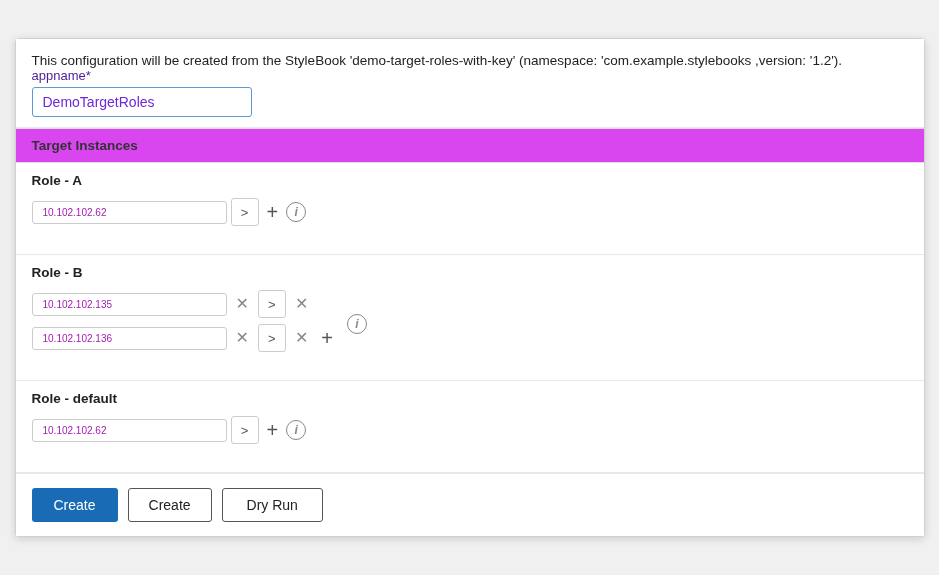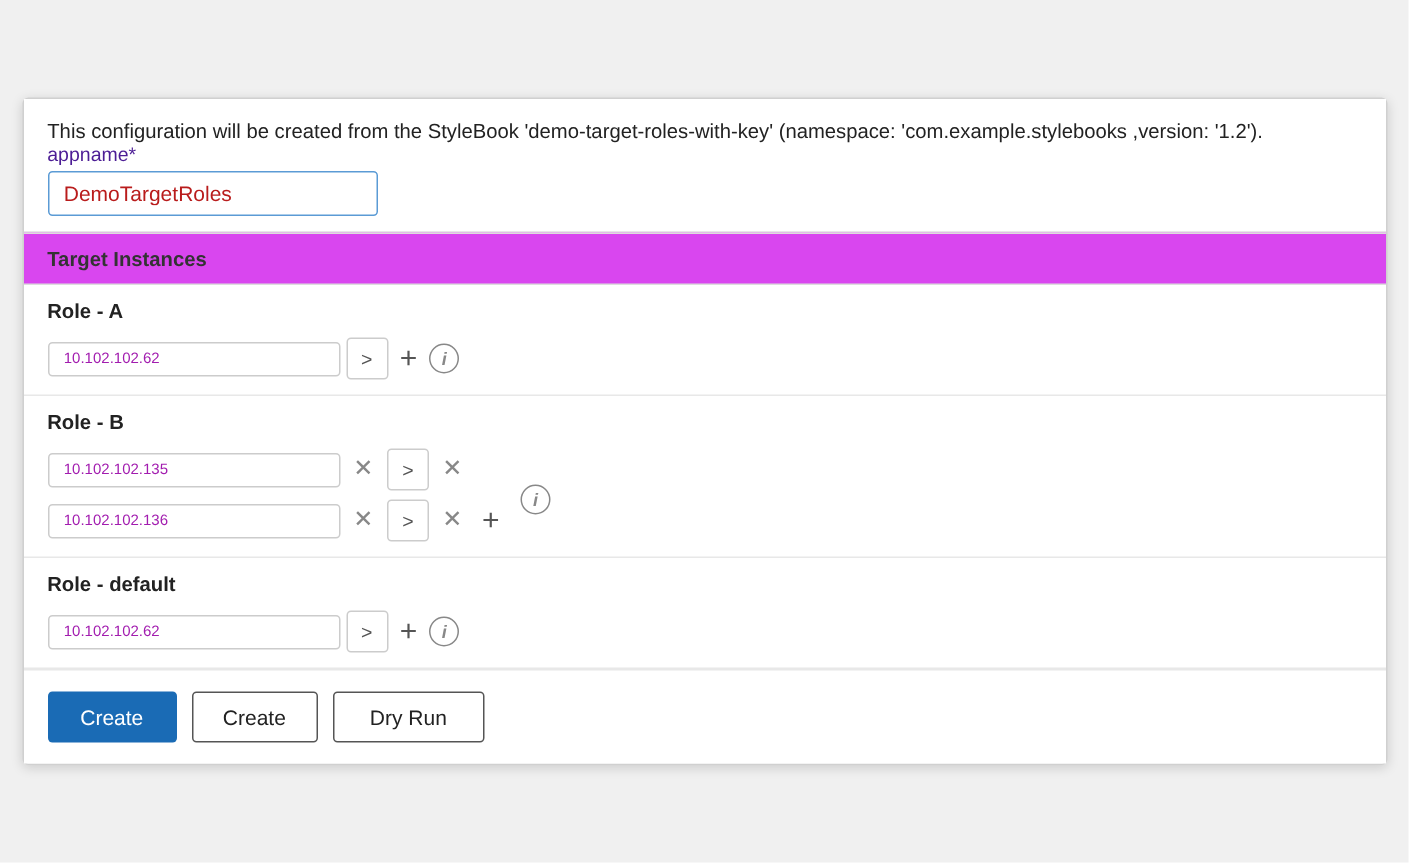--- a/index.html
+++ b/index.html
@@ -37,35 +37,35 @@
     .field-label span {
       color: #4c1d95;
     }
     .appname-input {
       border: 1.5px solid #5b9bd5;
       border-radius: 3px;
       padding: 6px 10px;
       font-size: 14px;
       width: 220px;
       outline: none;
-      color: #b91c1c;
+      color: #6d28d9;
       background: #fff;
     }
     .section-header {
       background: #d946ef;
       border-top: 1px solid #ddd;
       border-bottom: 1px solid #ddd;
       padding: 9px 16px;
       font-weight: 600;
       font-size: 13.5px;
       color: #333;
     }
     .role-section {
       border-bottom: 1px solid #e8e8e8;
-      padding: 10px 16px 4px 16px;
+      padding: 10px 16px 22px 16px;
     }
     .role-title {
       font-weight: 600;
       font-size: 13.5px;
       color: #222;
       margin-bottom: 10px;
     }
     .instance-row {
       display: flex;
       align-items: center;

